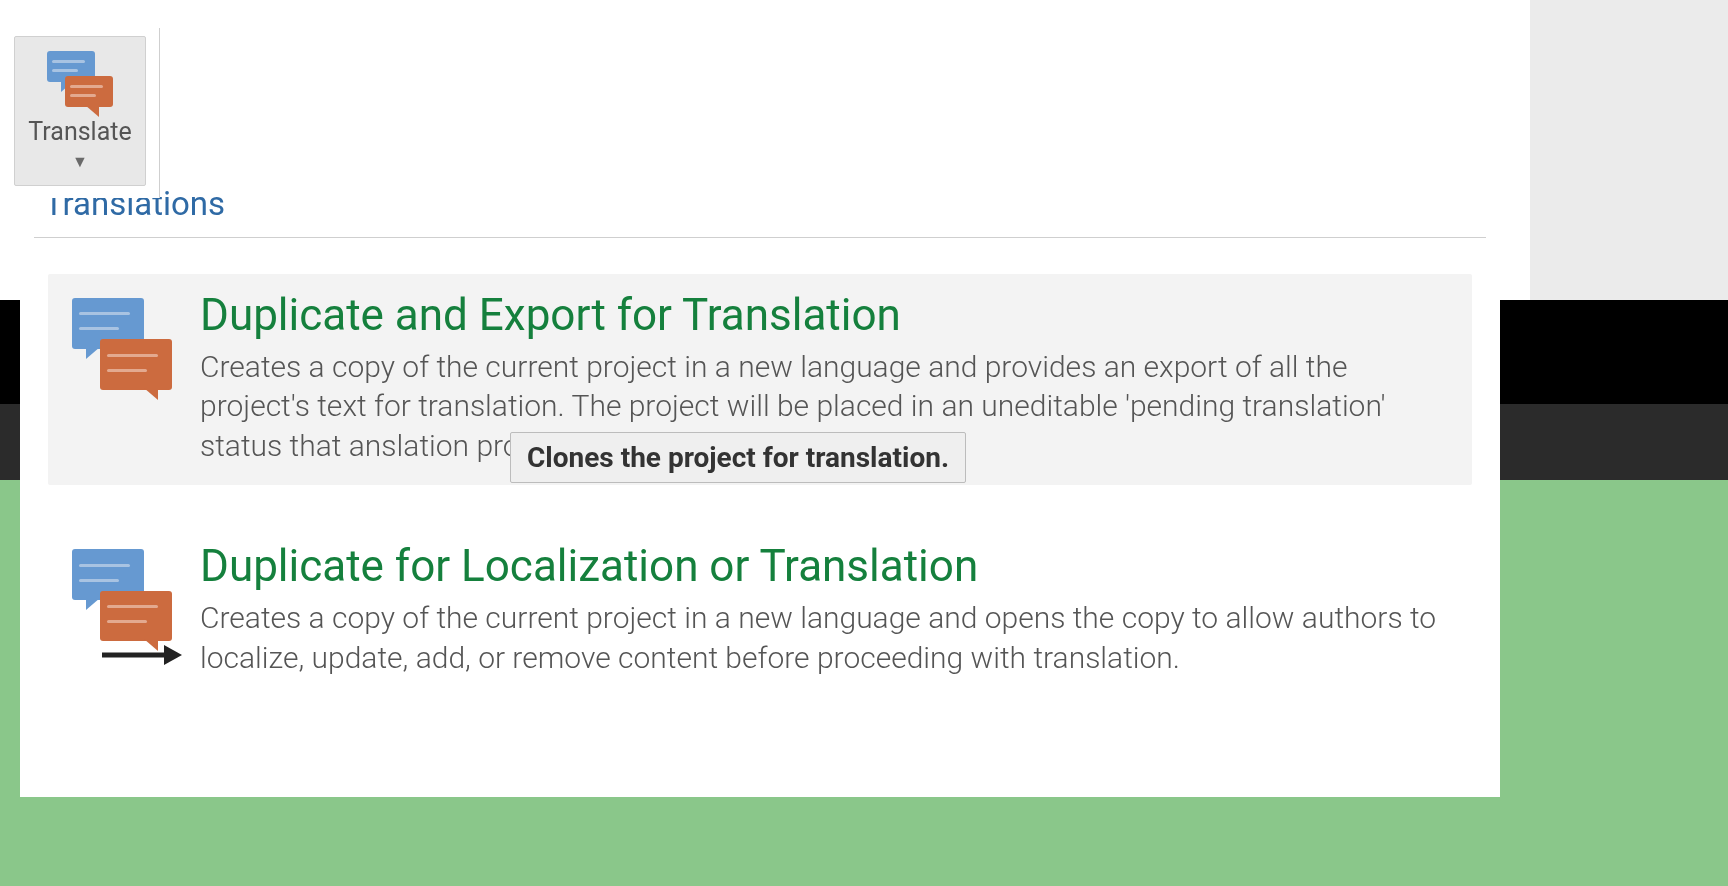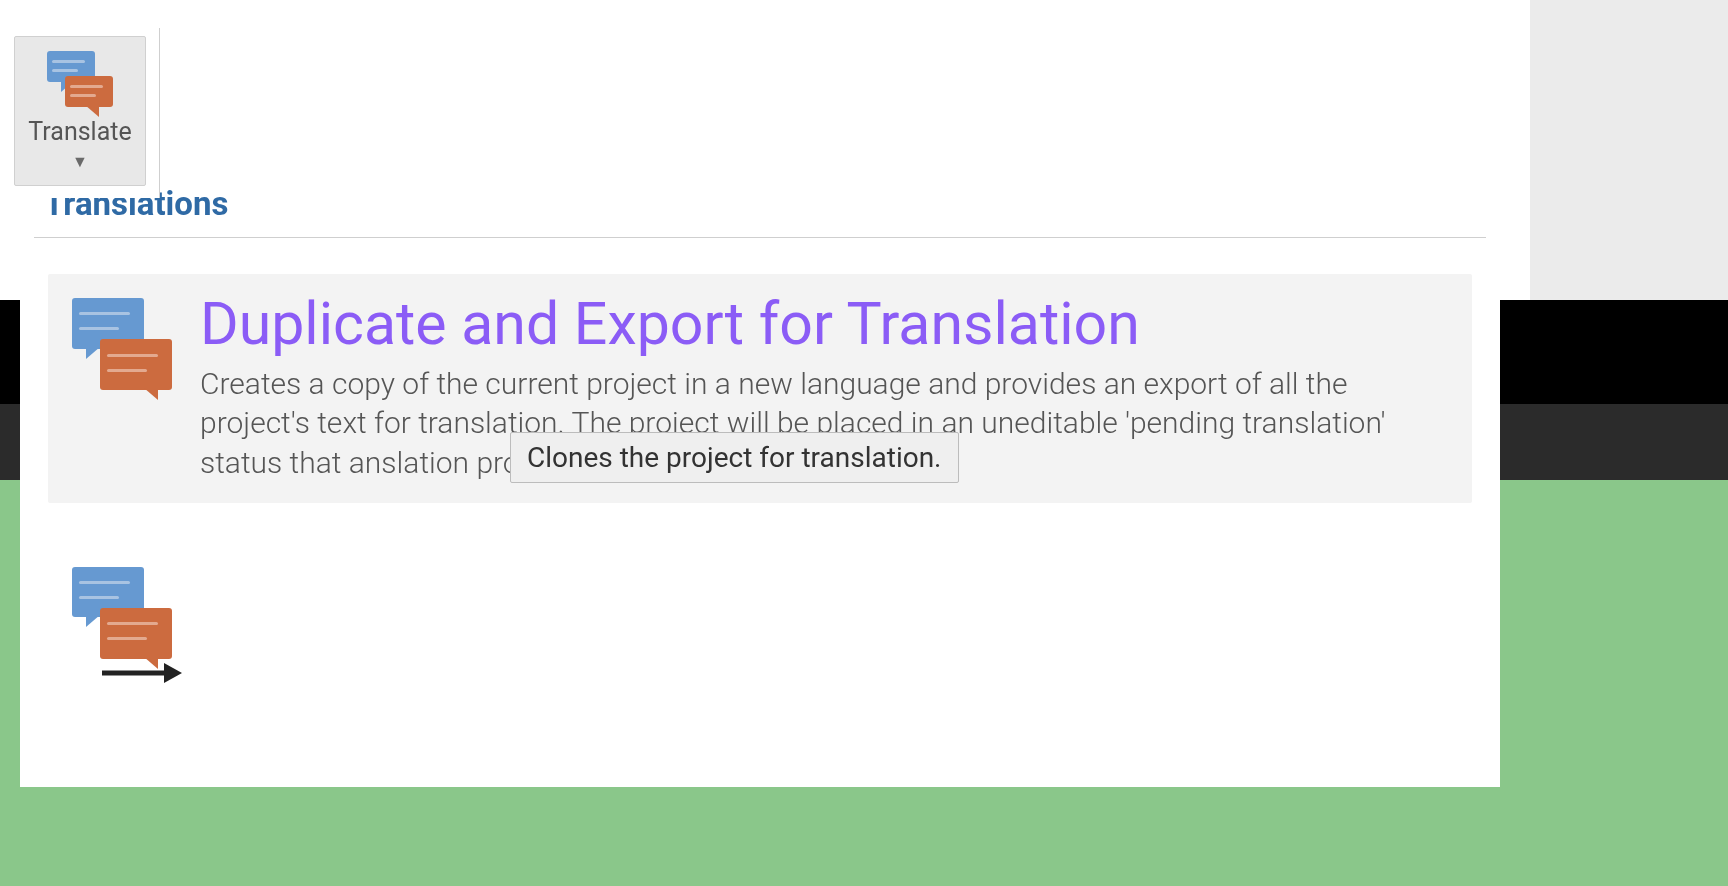--- a/index.html
+++ b/index.html
@@ -173,21 +173,21 @@
     left: 20px;
     top: 166px;
     width: 1480px;
     background: #ffffff;
     z-index: 2;
     padding: 18px 14px 60px 14px;
   }
   .dropdown-header {
     font-size: 33px;
     color: #2f6aa5;
-    font-weight: 700;
+    font-weight: 400;
     padding: 0 10px 14px 10px;
     border-bottom: 1px solid #cfcfcf;
     margin-bottom: 36px;
   }
 
   .menu-item {
     display: flex;
     align-items: flex-start;
     padding: 16px 24px 20px 24px;
     margin: 0 14px 40px 14px;
@@ -213,22 +213,22 @@
     position: absolute;
     left: 30px;
     bottom: -16px;
     width: 80px;
     height: 20px;
   }
   .menu-item .item-text {
     flex: 1;
   }
   .menu-item .item-title {
-    font-size: 59px;
-    color: #8b5cf6;
+    font-size: 44px;
+    color: #15803d;
     font-weight: 400;
     line-height: 1.15;
     margin-bottom: 6px;
   }
   .menu-item .item-desc {
     font-size: 30px;
     color: #555555;
     line-height: 1.32;
     font-weight: 300;
   }
@@ -238,20 +238,21 @@
     position: absolute;
     left: 510px;
     top: 432px;
     background: #efefef;
     border: 1px solid #bcbcbc;
     padding: 8px 16px;
     font-size: 28px;
     color: #333333;
     z-index: 5;
     border-radius: 2px;
+    font-weight: bold;
   }
 
   
   .arrow-overlay svg {
     width: 80px;
     height: 20px;
   }
 </style>
 </head>
 <body>
@@ -314,16 +315,20 @@
             <span class="line2"></span>
           </div>
       </div>
       <div class="arrow-overlay">
         <svg viewBox="0 0 80 20">
           <line x1="0" y1="10" x2="64" y2="10" stroke="#222" stroke-width="5"></line>
           <polygon points="62,0 80,10 62,20" fill="#222"></polygon>
         </svg>
       </div>
     </div>
+    <div class="item-text">
+      <div class="item-title">Duplicate for Localization or Translation</div>
+      <div class="item-desc">Creates a copy of the current project in a new language and opens the copy to allow authors to localize, update, add, or remove content before proceeding with translation.</div>
+    </div>
   </div>
 </div>
 
 <div class="tooltip">Clones the project for translation.</div>
 
 </body></html>

